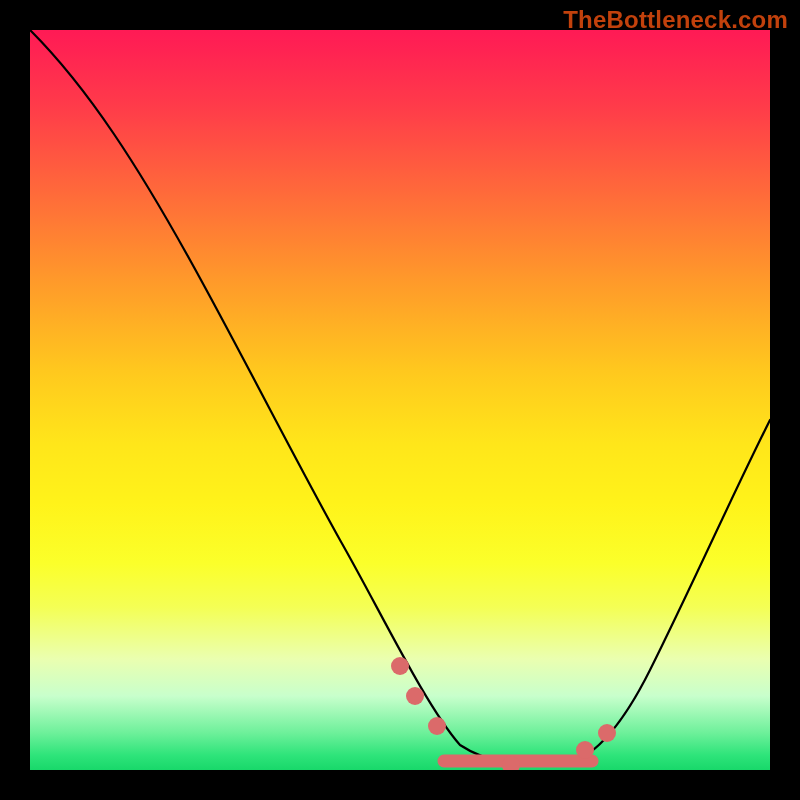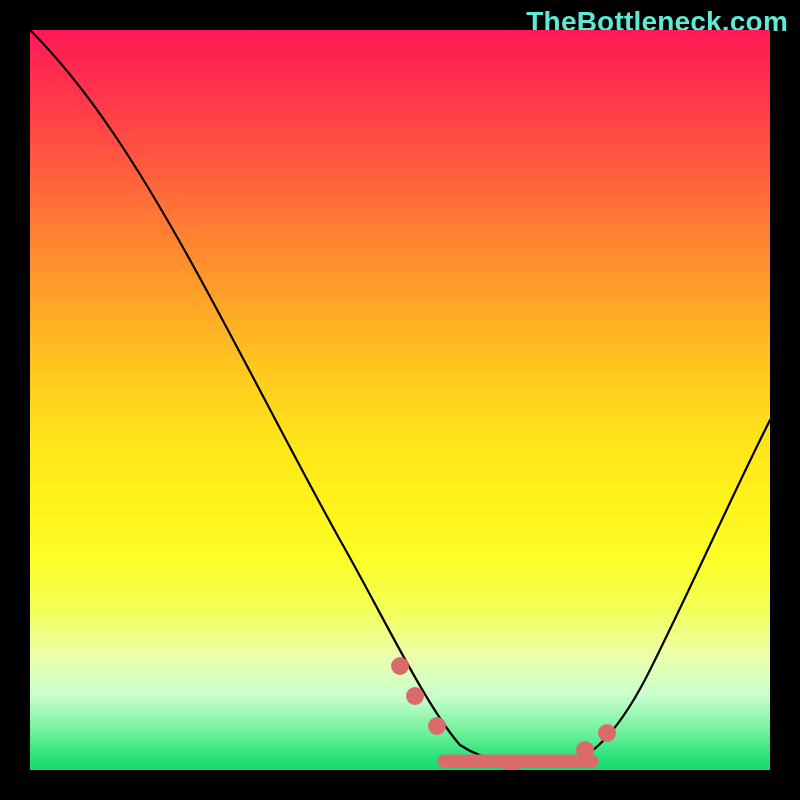--- a/index.html
+++ b/index.html
@@ -8,23 +8,23 @@
     position: relative;
     width: 800px;
     height: 800px;
     background: #000;
   }
   .watermark {
     position: absolute;
     top: 6px;
     right: 12px;
     font-family: Arial, Helvetica, sans-serif;
-    font-size: 28px;
+    font-size: 24px;
     font-weight: 600;
-    color: #5eead4;
+    color: #c2410c;
     letter-spacing: 0.2px;
   }
   .plot {
     position: absolute;
     left: 30px;
     top: 30px;
     width: 740px;
     height: 740px;
     background: linear-gradient(to bottom,
       #ff1a55 0%,

